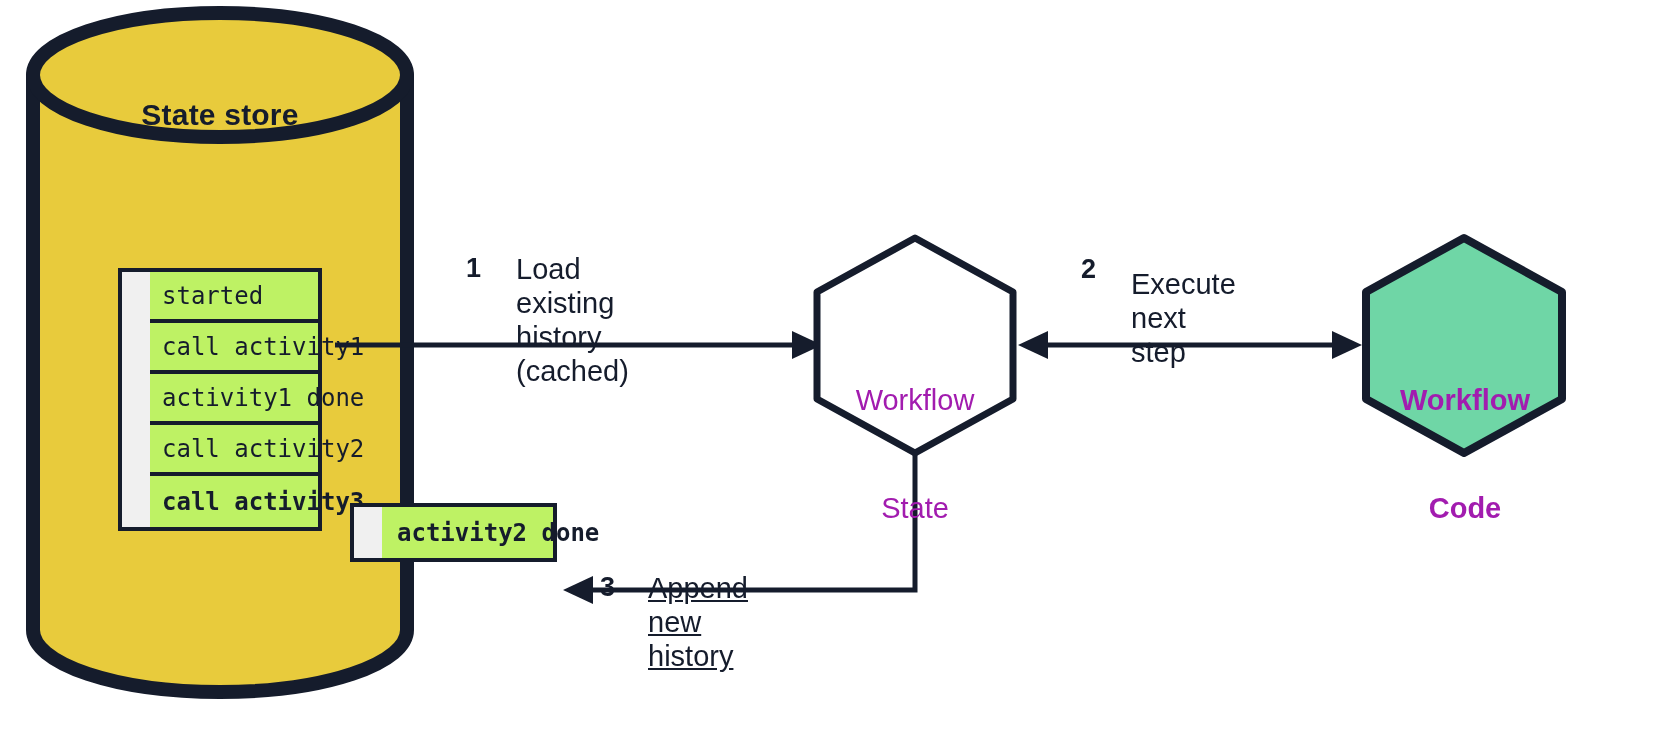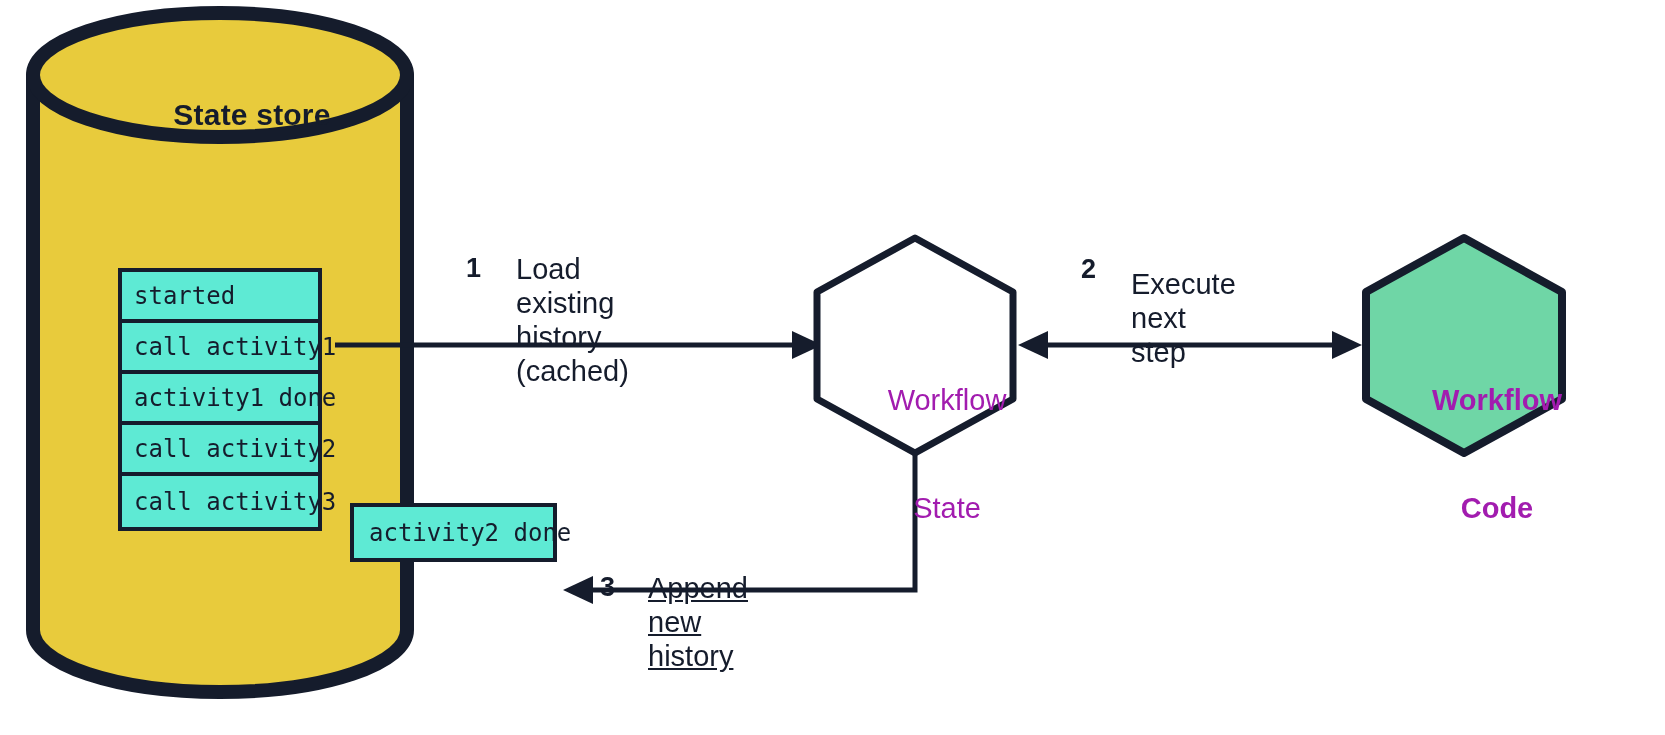--- a/index.html
+++ b/index.html
@@ -4,21 +4,21 @@
 <style>
   html,body{margin:0;padding:0;}
   body{
     width:1665px;height:735px;background:#ffffff;
     font-family:"Liberation Sans", sans-serif;
     position:relative;overflow:hidden;
   }
   .stage{position:absolute;left:0;top:0;width:1665px;height:735px;}
   svg.layer{position:absolute;left:0;top:0;width:1665px;height:735px;}
 
-  .txt{position:absolute;color:#151c2c;white-space:pre;margin-left:32px;}
+  .txt{position:absolute;color:#151c2c;white-space:pre;}
 
   .state-store-label{
     left:0px;top:98px;width:440px;text-align:center;
     font-size:30px;font-weight:bold;letter-spacing:.2px;
   }
 
   .hex-label{
     text-align:center;font-size:29px;line-height:36px;color:#a21caf;
   }
   .hex-label.actor{left:790px;top:310px;width:250px;}
@@ -46,24 +46,25 @@
 
   
   .tbl{position:absolute;border:4px solid #151c2c;background:#f0f0f0;box-sizing:border-box;}
   .tbl .row{
     box-sizing:border-box;
     font-family:"DejaVu Sans Mono","Liberation Mono",monospace;
     font-size:24px;color:#151c2c;
     display:flex;align-items:center;
     padding-left:12px;
     border-bottom:4px solid #151c2c;
-    background:#5eead4;
+    background:#bef264;
     white-space:pre;
+    margin-left:28px;
   }
-  .tbl .row:last-child{border-bottom:none;}
+  .tbl .row:last-child{border-bottom:none;font-weight:bold;}
 
   .tbl-main{left:118px;top:268px;width:204px;}
   .tbl-main .row{height:51px;}
 
   .tbl-new{left:350px;top:503px;width:207px;}
   .tbl-new .row{height:51px;padding-left:15px;}
 </style>
 </head>
 <body>
 

